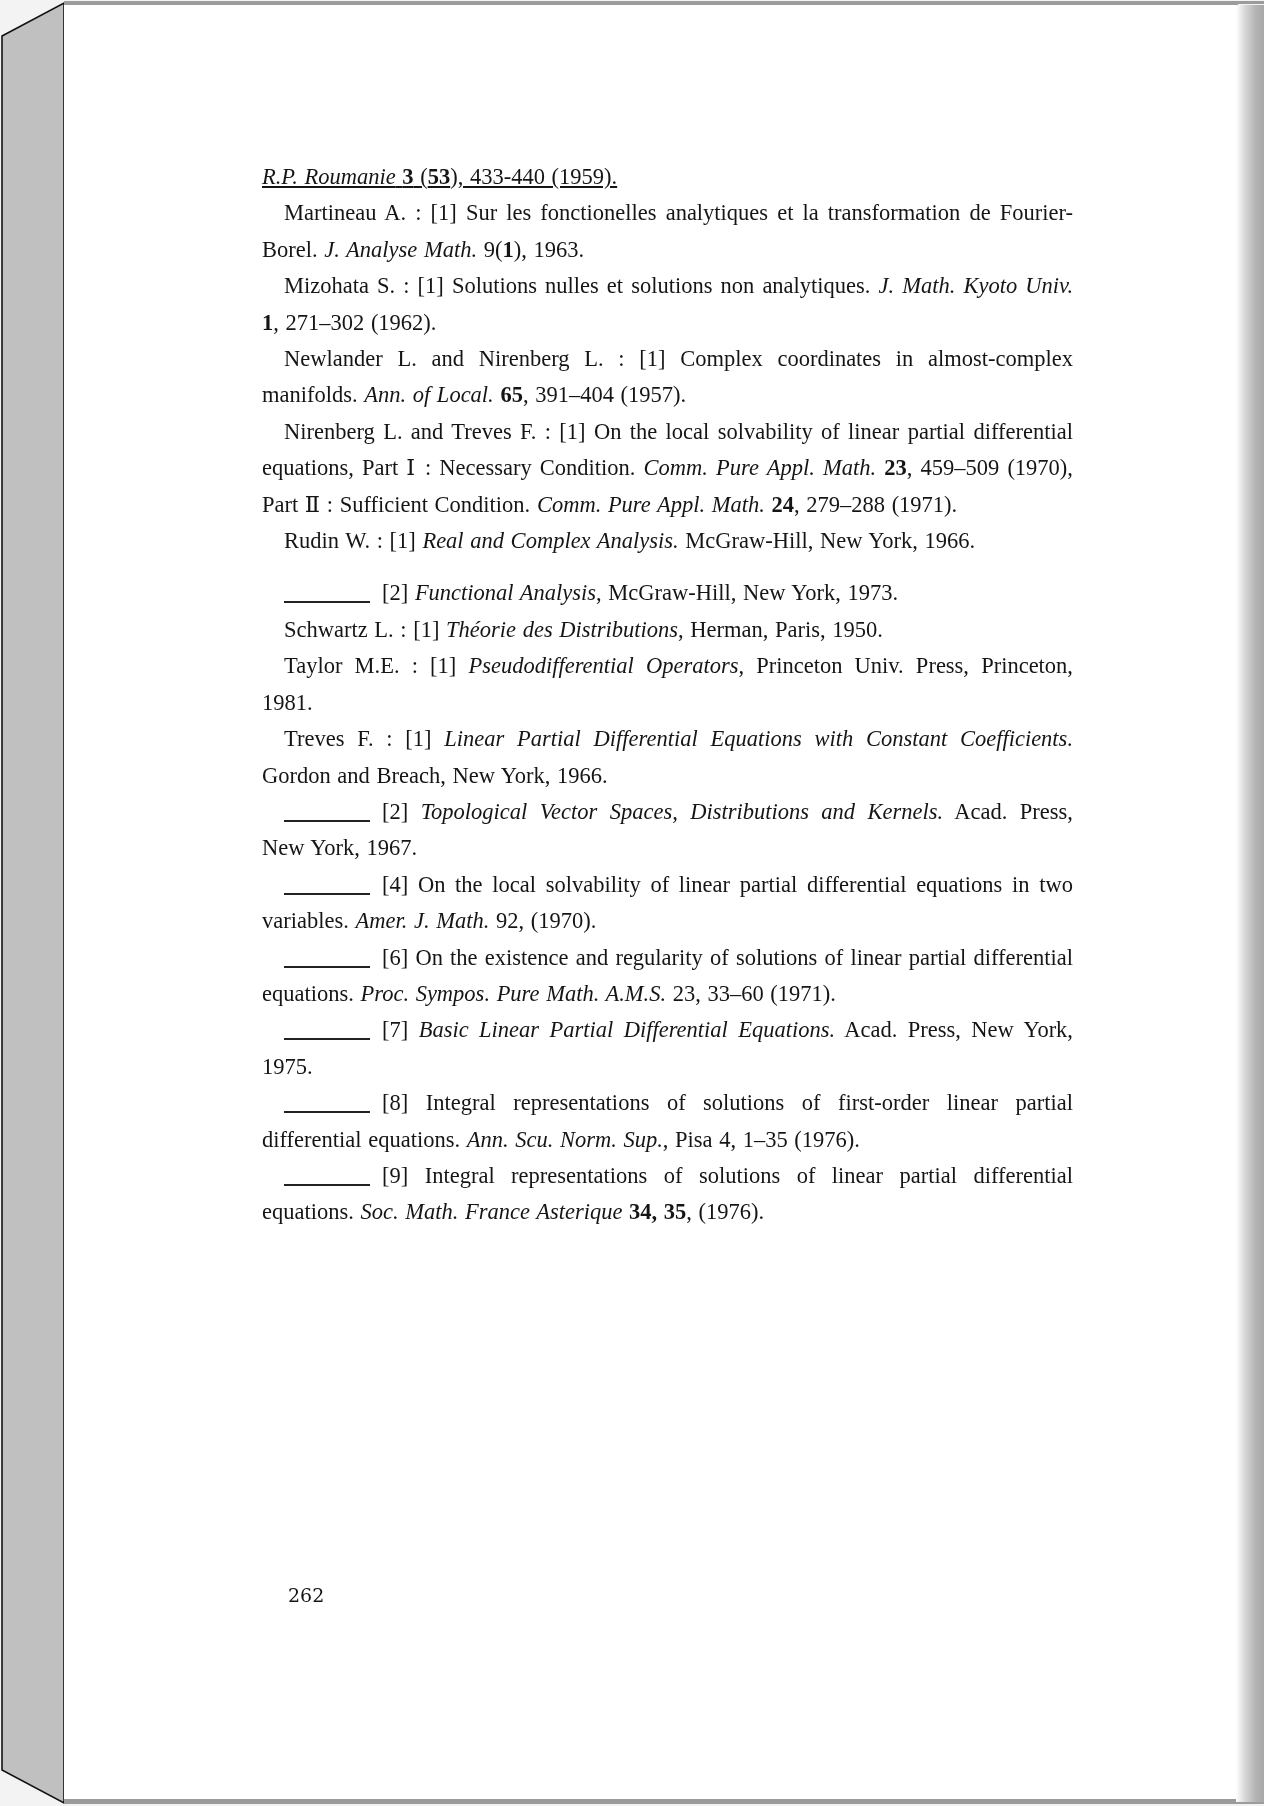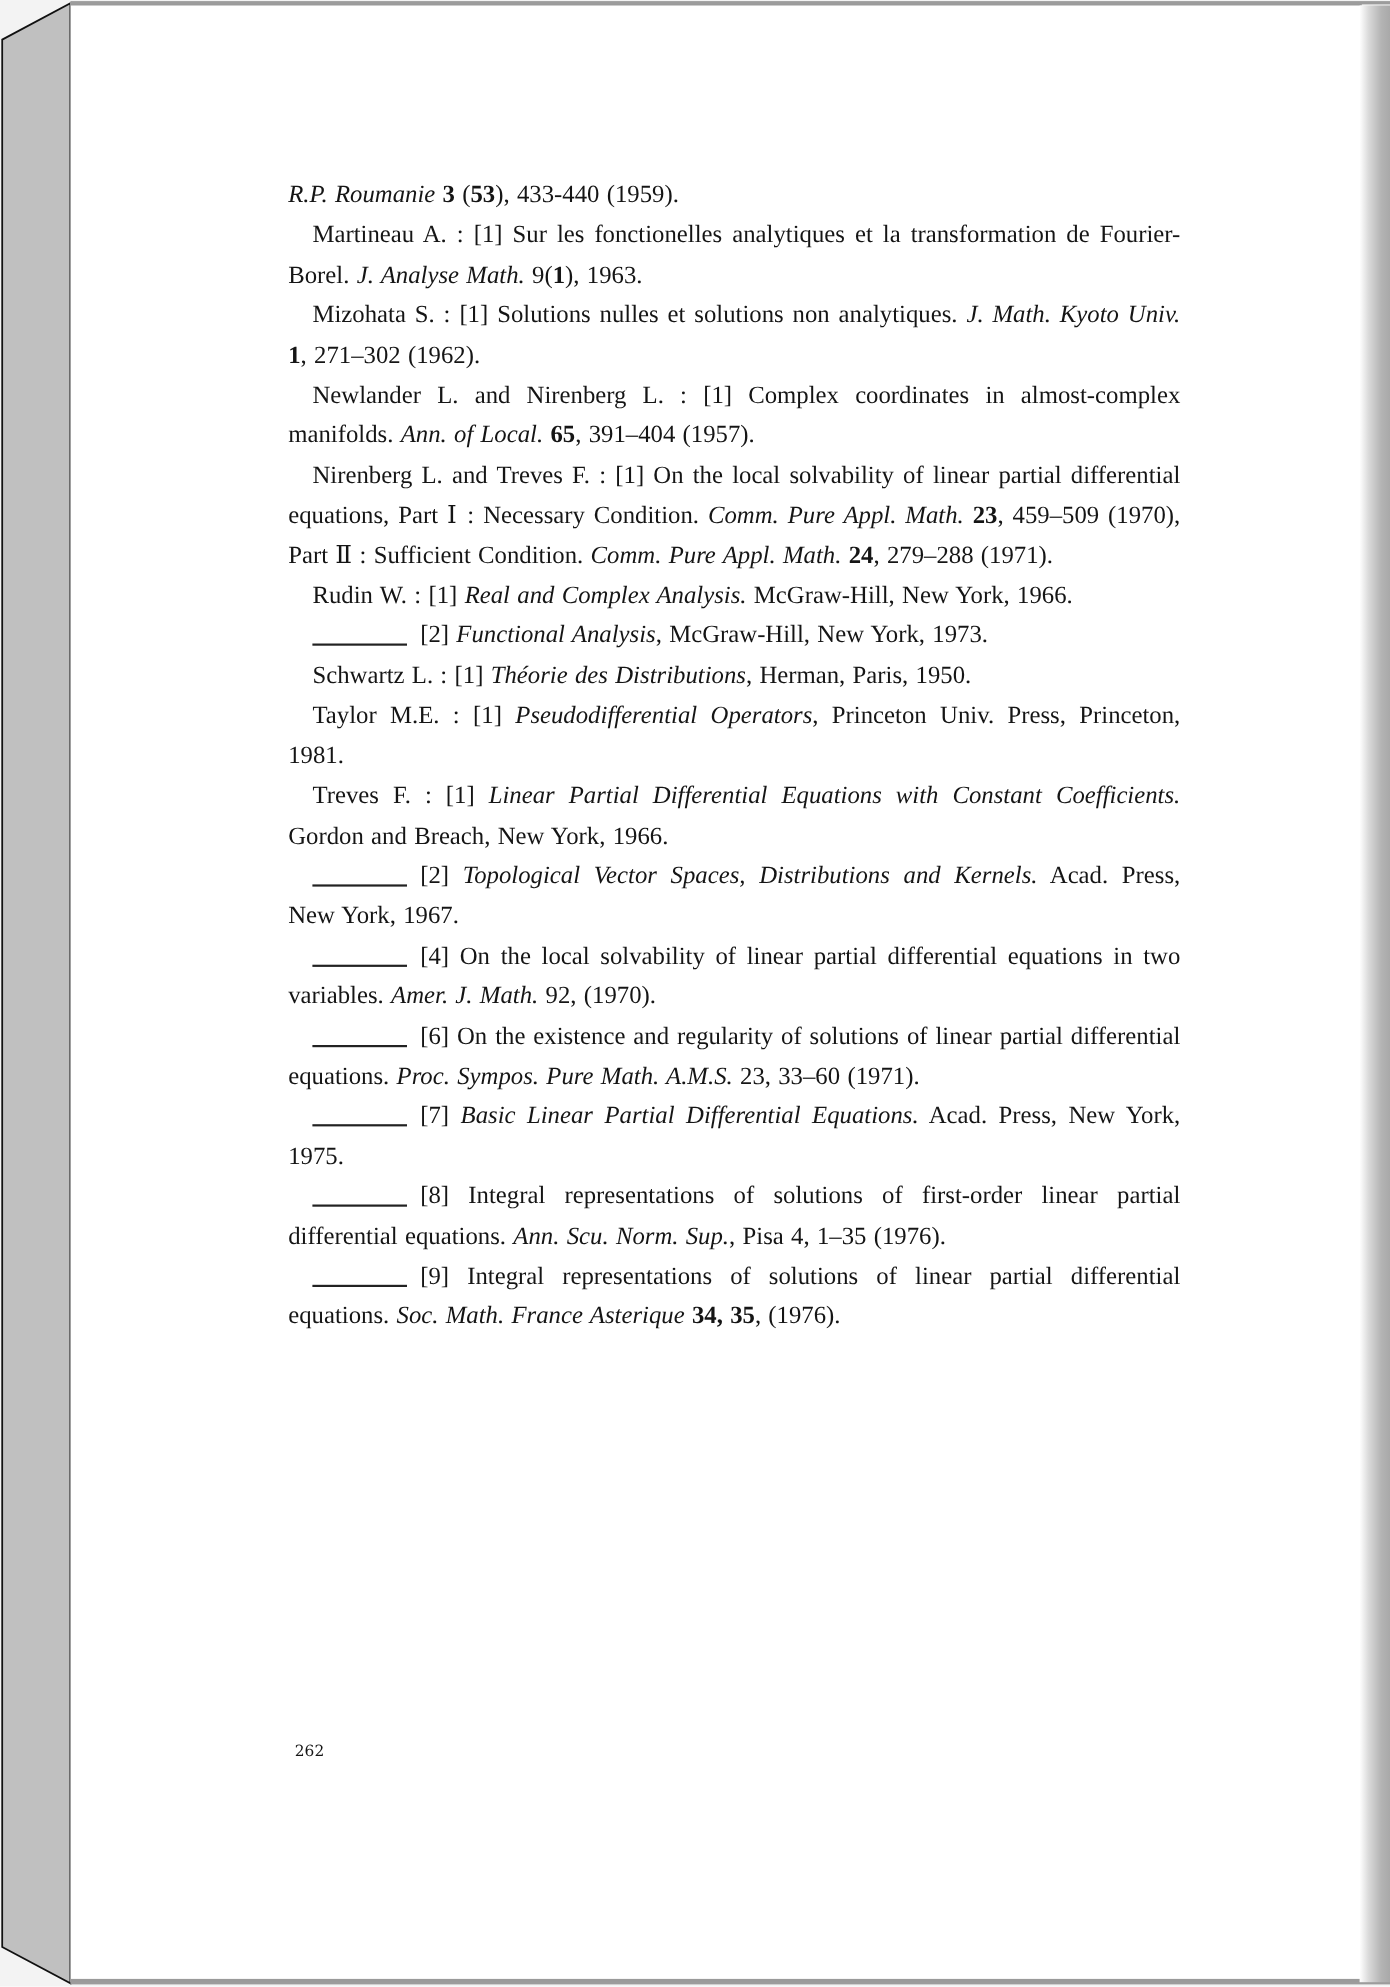--- a/index.html
+++ b/index.html
@@ -32,32 +32,32 @@
     color: #151515;
     font-size: 22.5px;
     line-height: 36.4px;
   }
   .entry {
     margin: 0; padding: 0;
     text-align: justify;
     text-indent: 22px;
     word-spacing: 1px;
   }
-  .entry.cont { text-indent: 0; }
+  .entry.cont { text-indent: 0; text-decoration: underline; }
   .entry .dash {
     display: inline-block; width: 86px; height: 2px; background: #222;
     vertical-align: -3px; margin-right: 12px;
   }
-  .entry.gap-before { }
+  .entry.gap-before { margin-top: 16px; }
   .it { font-style: italic; }
   .bf { font-weight: bold; }
   .sup { font-size: 13px; vertical-align: 9px; line-height: 0; }
   .page-number {
-    position: absolute; left: 268px; top: 1584px;
-    font-family: "DejaVu Serif", serif; font-size: 14px; color: #151515;
+    position: absolute; left: 288px; top: 1584px;
+    font-family: "DejaVu Serif", serif; font-size: 19px; color: #151515;
   }
 </style>
 </head>
 <body>
 
 <div class="book">
   <svg class="spine-svg" viewBox="0 0 70 1806" xmlns="http://www.w3.org/2000/svg">
     <polygon points="2,36 64,3 64,1803 2,1770" fill="#c0c0c0" stroke="#111" stroke-width="1.6"></polygon>
   </svg>
   <div class="page"></div>

